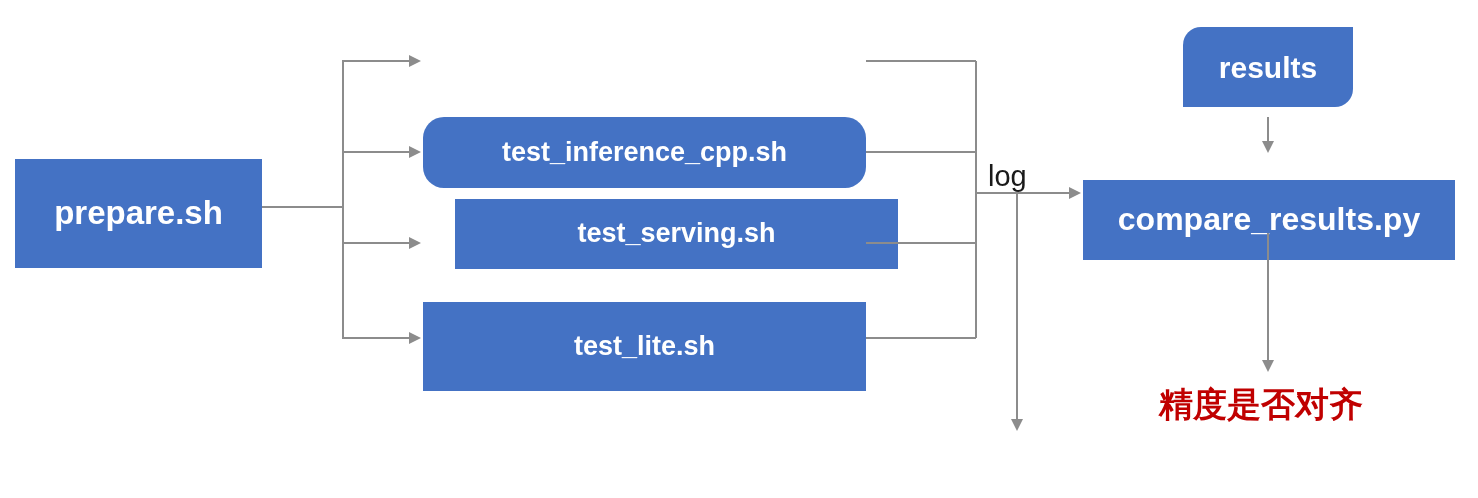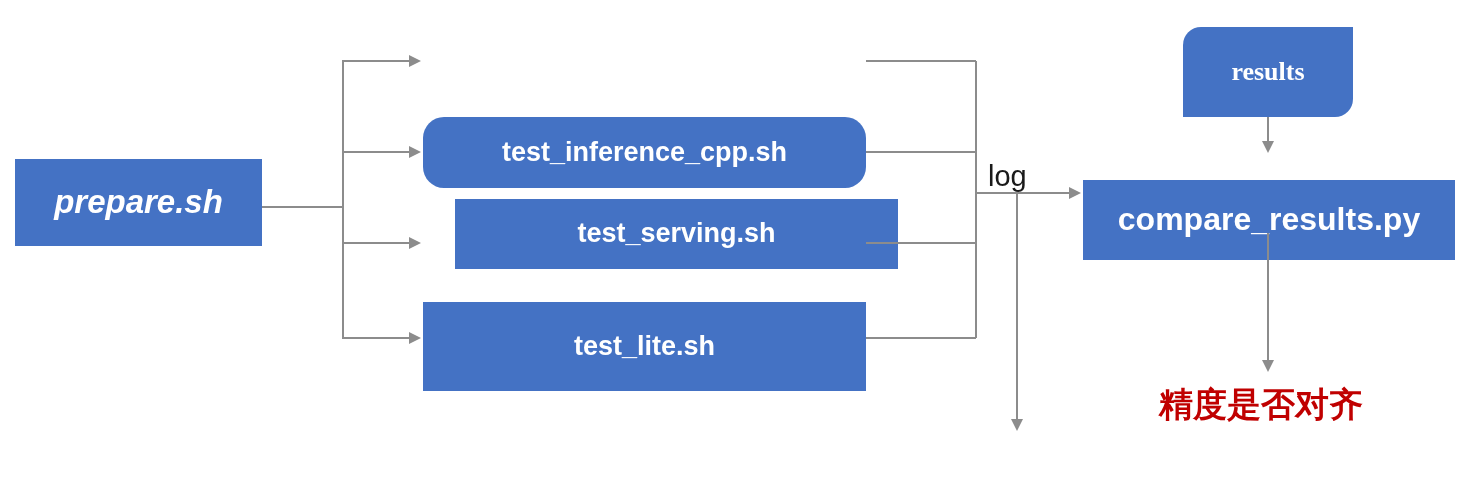--- a/index.html
+++ b/index.html
@@ -20,29 +20,29 @@
     background: var(--node-fill, #4472C4);
     color: var(--node-text, #ffffff);
     font-weight: bold;
     display: flex;
     align-items: center;
     justify-content: center;
     text-align: center;
     line-height: 1.1;
     white-space: nowrap;
   }
-  .node-prepare   { left: 15px;   top: 159px; width: 247px; height: 87px; font-size: 33px; font-style: italic; }
+  .node-prepare   { left: 15px;   top: 159px; width: 247px; height: 109px; font-size: 33px; }
   .node-test      { left: 423px;  width: 443px; font-size: 27px; }
   .node-test-1    { top: 25px;  height: 73px; }
   .node-test-2    { top: 117px; height: 71px; border-radius: 21px; }
   .node-test-3    { top: 199px; height: 70px; margin-left: 32px; }
   .node-test-4    { top: 302px; height: 89px; }
   .node-compare   { left: 1083px; top: 153px; width: 372px; height: 80px; font-size: 32px; margin-top: 27px; }
-  .node-results   { left: 1183px; top: 27px;  width: 170px; height: 90px; font-size: 26px;
-                    border-radius: 18px 0 18px 0; font-family: Liberation Serif, serif; }
+  .node-results   { left: 1183px; top: 27px;  width: 170px; height: 80px; font-size: 30px;
+                    border-radius: 18px 0 18px 0; }
   .hline {
     position: absolute;
     height: 2px;
     background: var(--line, #8C8C8C);
   }
   .vline {
     position: absolute;
     width: 2px;
     background: var(--line, #8C8C8C);
   }

